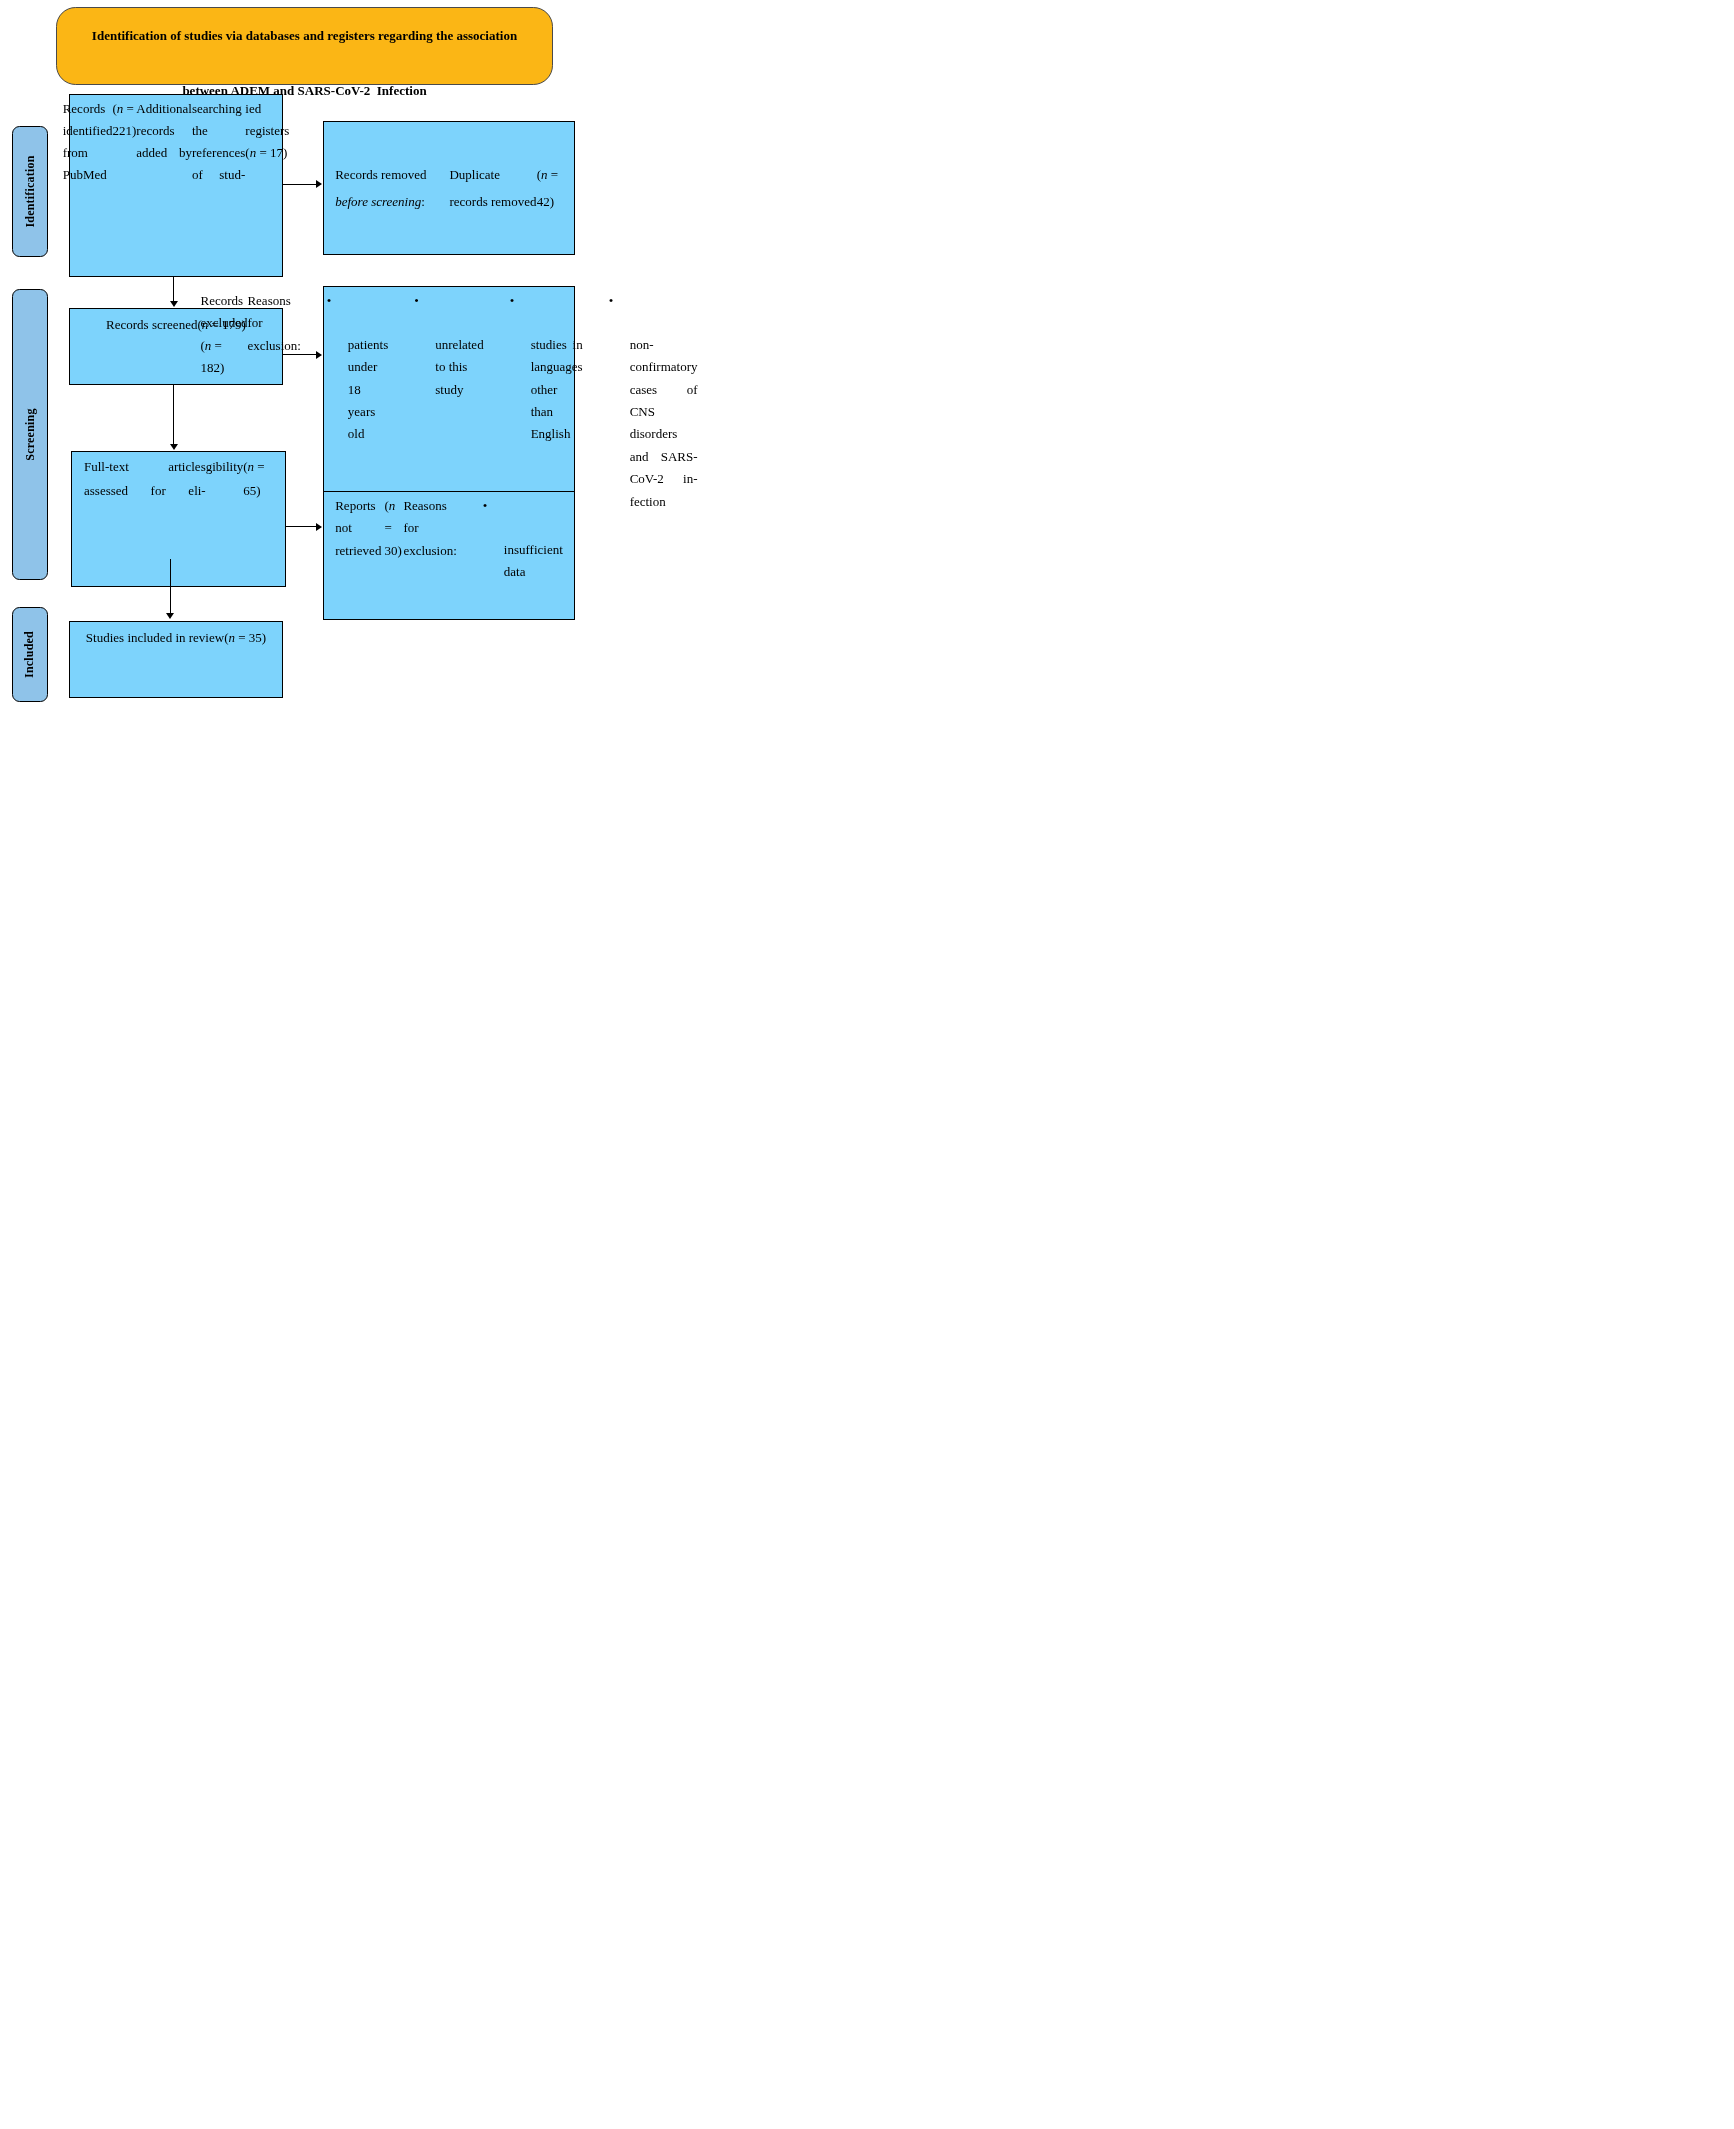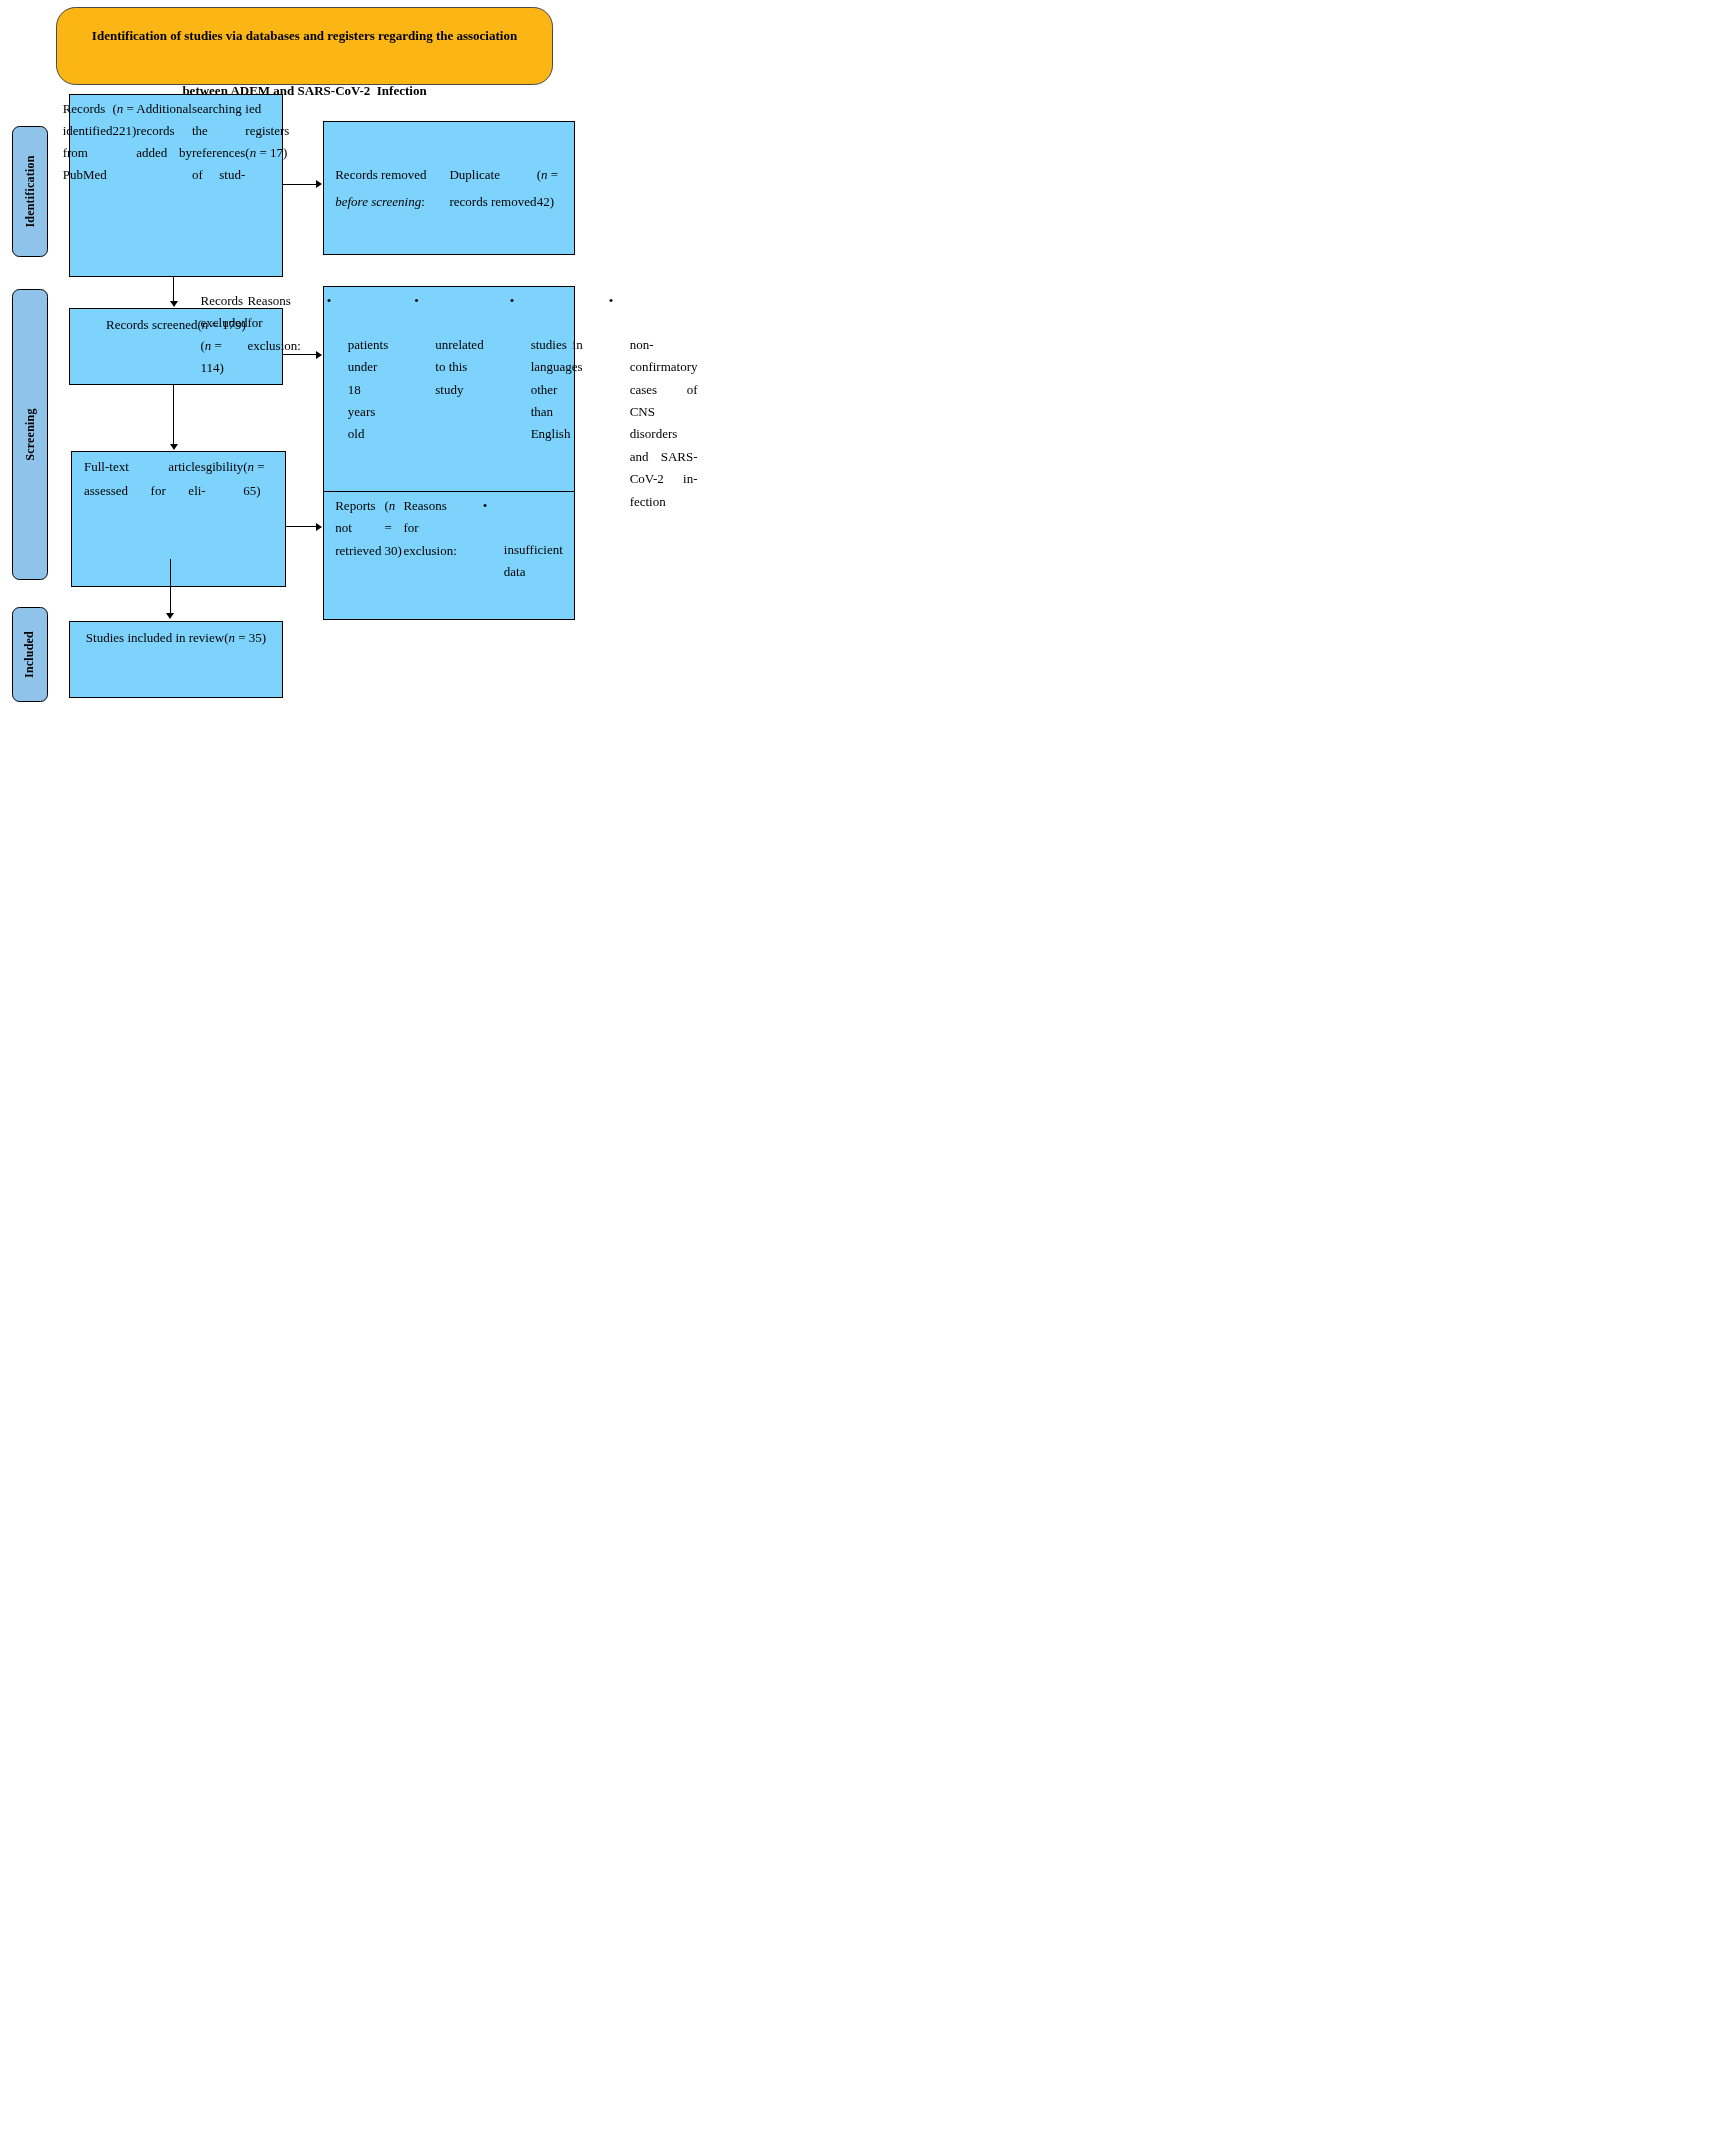--- a/index.html
+++ b/index.html
@@ -85,21 +85,21 @@
     <div class="line">Duplicate records removed</div>
     <div class="line"><span>(</span><i>n</i><span> = 42)</span></div>
   </div>
 
   <div class="box lh55" style="left:69px;top:308px;width:214px;height:77px;padding:2.8px 12px;">
     <div class="line">Records screened</div>
     <div class="line"><span>(</span><i>n</i><span> = 179)</span></div>
   </div>
 
   <div class="box lh48" style="left:323px;top:286px;width:252px;height:207px;">
-    <div class="line"><span>Records excluded (</span><i>n</i><span> = 114)</span></div>
+    <div class="line"><span>Records excluded (</span><i>n</i><span> = 182)</span></div>
     <div class="line">Reasons for exclusion:</div>
     <div class="bullet">
       <span class="dot">•</span>
       <span class="bt"><span class="line">patients under 18 years old</span></span>
     </div>
     <div class="bullet">
       <span class="dot">•</span>
       <span class="bt"><span class="line">unrelated to this study</span></span>
     </div>
     <div class="bullet">

